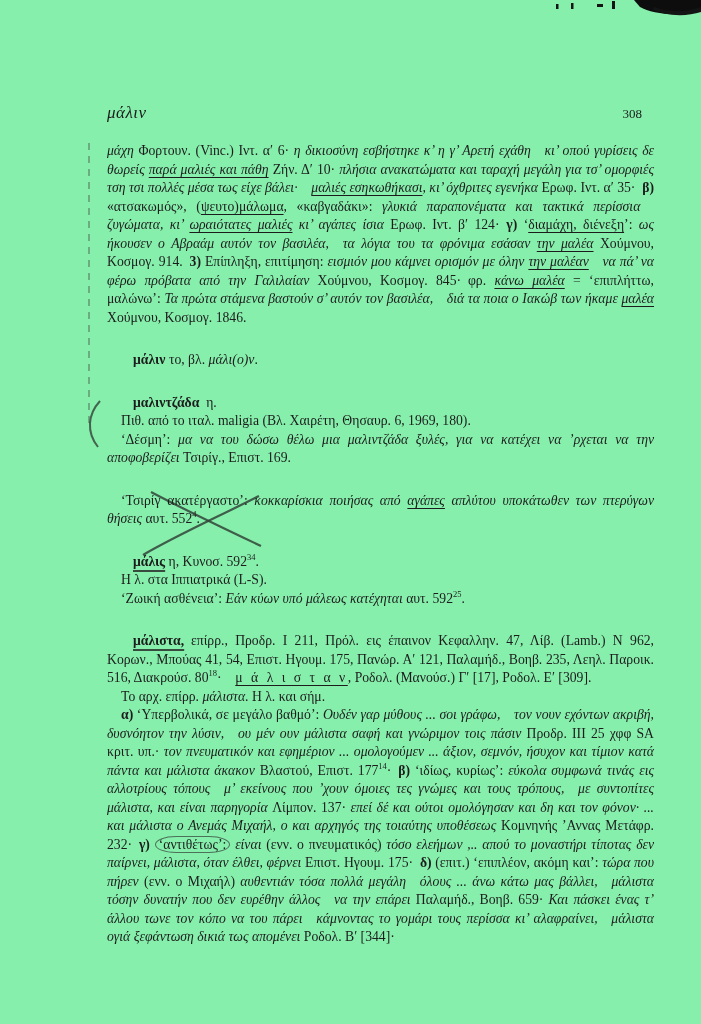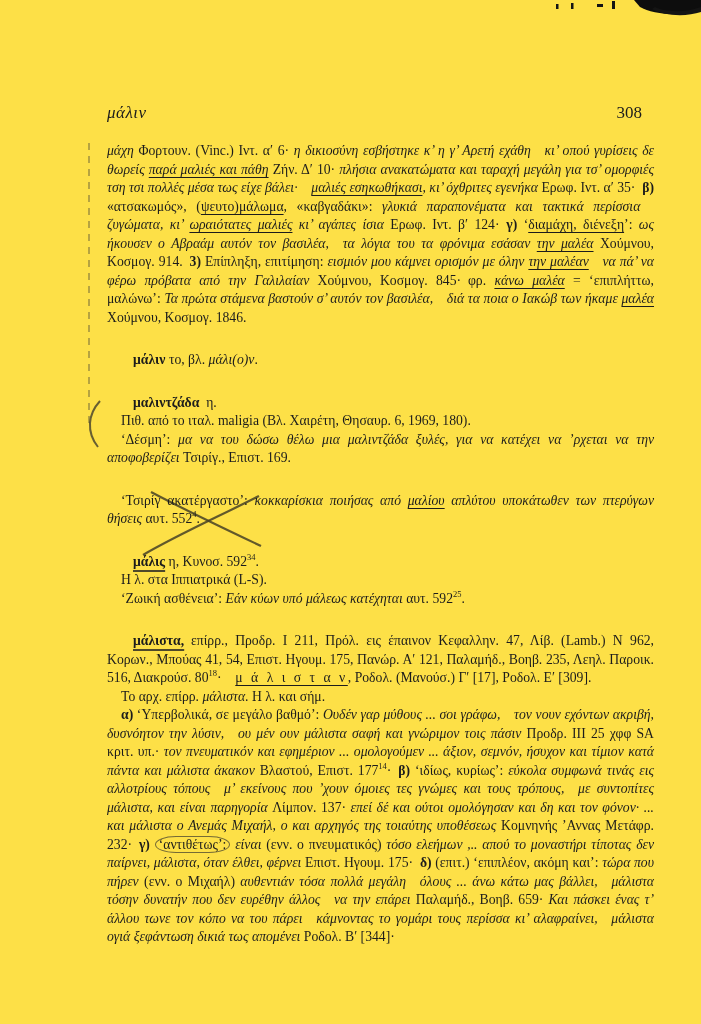--- a/index.html
+++ b/index.html
@@ -2,37 +2,37 @@
 <html><head>
 <meta charset="utf-8">
 <style>
   * { box-sizing: border-box; }
   html,body { margin:0; padding:0; background:#d8d6d0; }
   .page {
     position: relative;
     width: 701px;
     height: 1024px;
     margin: 0 auto;
-    background: #fde047;
+    background: #86efac;
     overflow: hidden;
     font-family: "Liberation Serif", "DejaVu Serif", serif;
     color: #1c1c1c;
   }
   
   .header {
     position: absolute;
     left: 107px;
     top: 103px;
     width: 535px;
     display: flex;
     justify-content: space-between;
     align-items: baseline;
   }
   .headword-running { font-style: italic; font-size: 17px; letter-spacing: .5px; }
-  .page-number { font-size: 17px; }
+  .page-number { font-size: 13px; }
 
   
   .bodycol {
     position: absolute;
     left: 107px;
     top: 142px;
     width: 547px;
     font-size: 13.7px;
     line-height: 18.5px;
     text-align: justify;
@@ -117,21 +117,21 @@
       <p class="head"><span class="b">μαλιντζάδα</span><span> η.</span></p>
       <p class="sub"><span>Πιθ. από το ιταλ. maligia (Βλ. Χαιρέτη, Θησαυρ. 6, 1969, 180).</span></p>
       <p class="sub"><span>‘Δέσμη’: </span><span class="i">μα να του δώσω θέλω μια μαλιντζάδα ξυλές, για να κατέχει να ’ρχεται να την αποφοβερίζει </span><span>Τσιρίγ., Επιστ. 169.</span></p>
     </div>
 
     <div class="entry">
       <svg class="pen-x" width="210" height="84" viewBox="0 0 210 84">
         <path d="M44,3 C80,22 118,40 154,57" stroke="rgba(30,30,30,.85)" stroke-width="2.2" fill="none"></path>
         <path d="M152,7 C115,26 70,46 36,66" stroke="rgba(30,30,30,.85)" stroke-width="2.2" fill="none"></path>
       </svg>
-      <p class="sub"><span>‘Τσιρίγ ακατέργαστο’: </span><span class="i">κοκκαρίσκια ποιήσας από </span><span class="i u">μαλίου</span><span class="i"> απλύτου υποκάτωθεν των πτερύγων θήσεις </span><span>αυτ. 552</span><span class="sup">4</span><span>.</span></p>
+      <p class="sub"><span>‘Τσιρίγ ακατέργαστο’: </span><span class="i">κοκκαρίσκια ποιήσας από </span><span class="i u">αγάπες</span><span class="i"> απλύτου υποκάτωθεν των πτερύγων θήσεις </span><span>αυτ. 552</span><span class="sup">4</span><span>.</span></p>
     </div>
 
     <div class="entry">
       <p class="head"><span class="b pen-u">μάλις</span><span> η, Κυνοσ. 592</span><span class="sup">34</span><span>.</span></p>
       <p class="sub"><span>Η λ. στα Ιππιατρικά (L-S).</span></p>
       <p class="sub"><span>‘Ζωική ασθένεια’: </span><span class="i">Εάν κύων υπό μάλεως κατέχηται </span><span>αυτ. 592</span><span class="sup">25</span><span>.</span></p>
     </div>
 
     <div class="entry">
       <p class="head"><span class="b pen-u">μάλιστα,</span><span> επίρρ., Προδρ. Ι 211, Πρόλ. εις έπαινον Κεφαλλην. 47, Λίβ. (Lamb.) N 962, Κορων., Μπούας 41, 54, Επιστ. Ηγουμ. 175, Πανώρ. Α′ 121, Παλαμήδ., Βοηβ. 235, Λεηλ. Παροικ. 516, Διακρούσ. 80</span><span class="sup">18</span><span>· </span><span class="sp u">μ ά λ ι σ τ α ν</span><span>, Ροδολ. (Μανούσ.) Γ′ [17], Ροδολ. Ε′ [309].</span></p>

